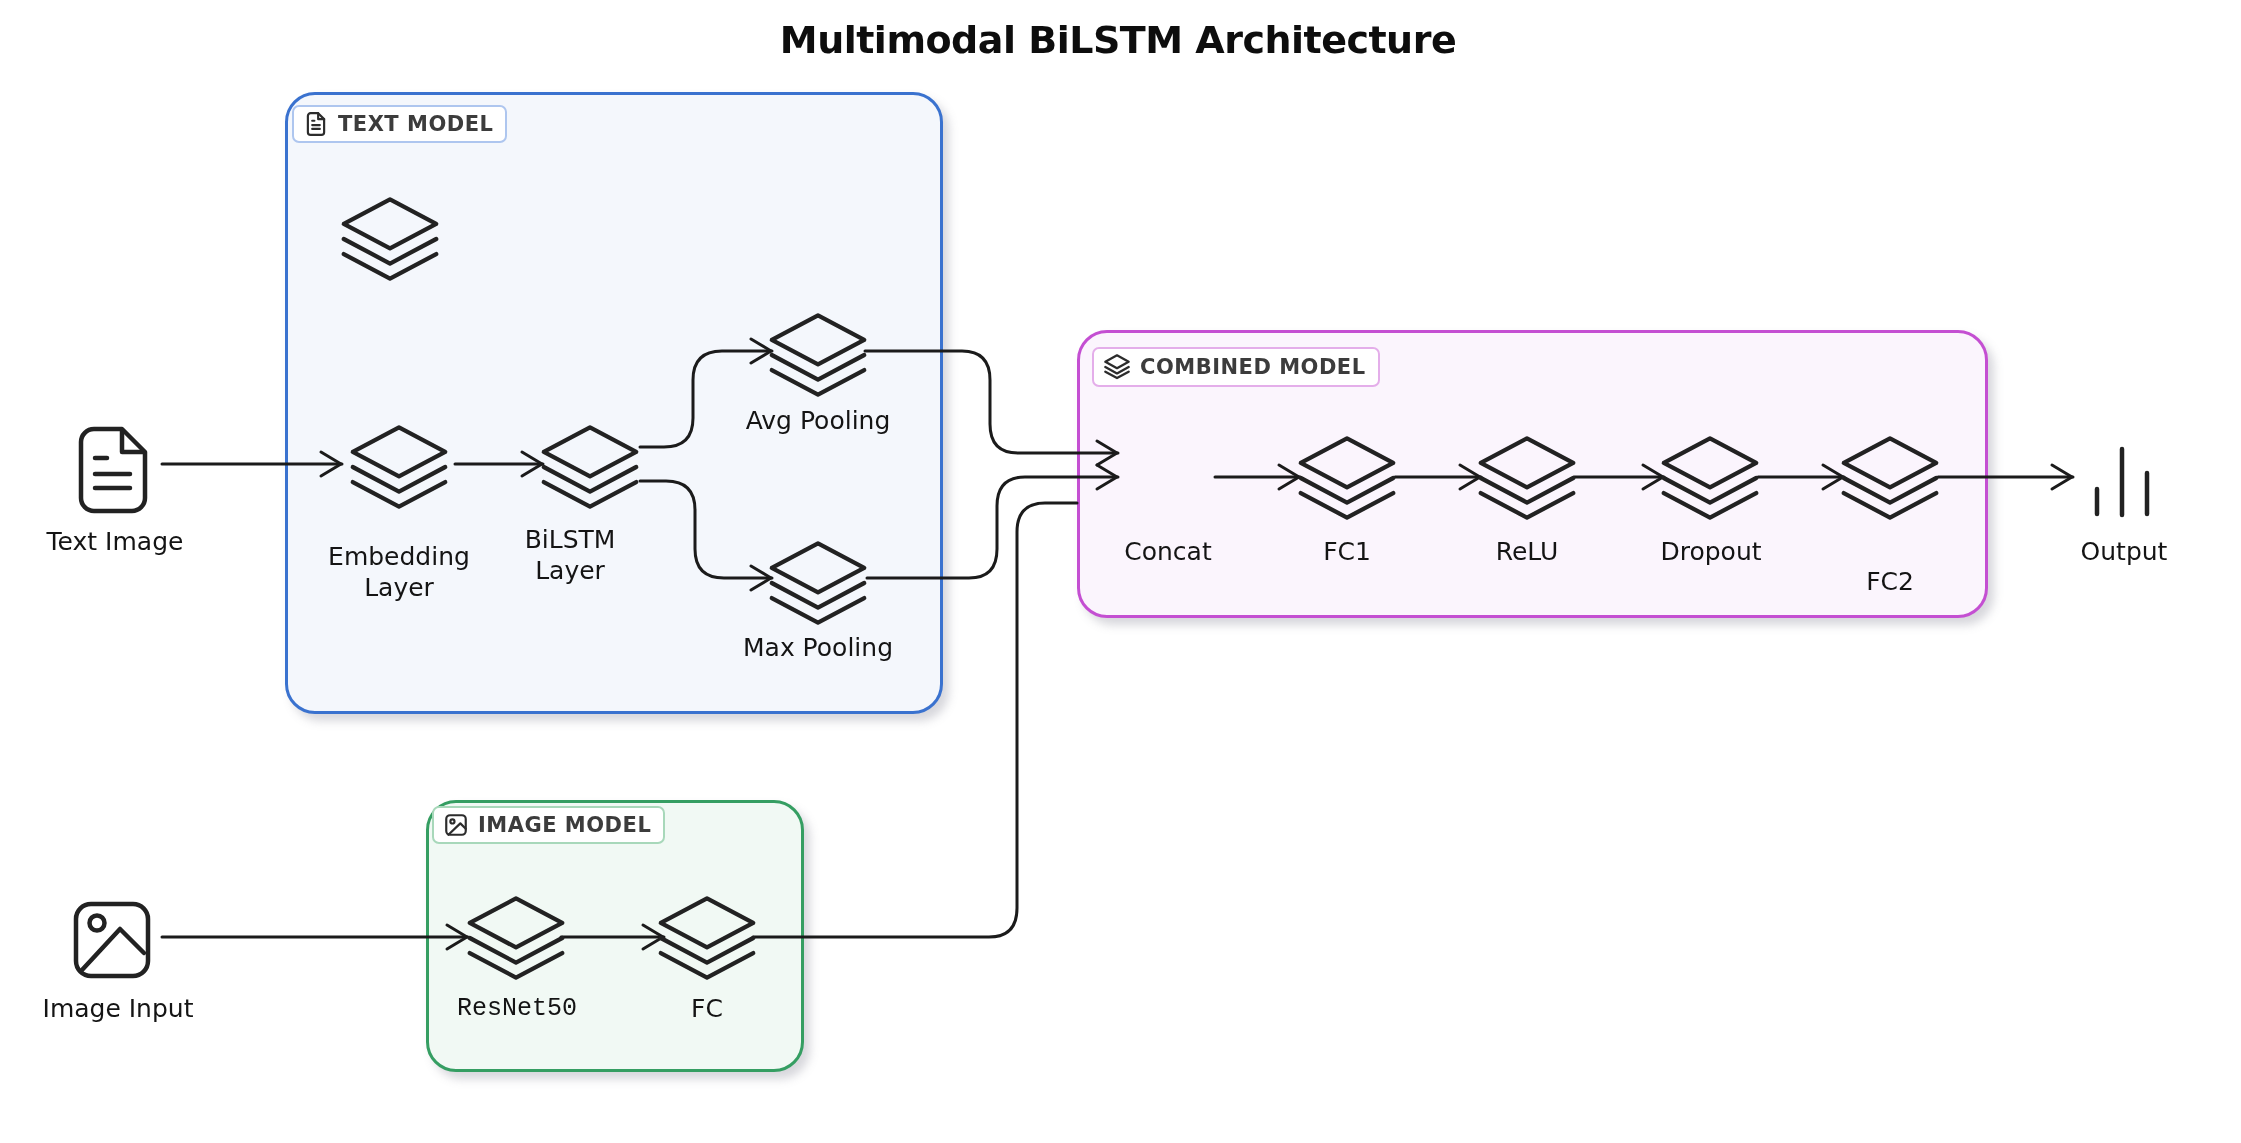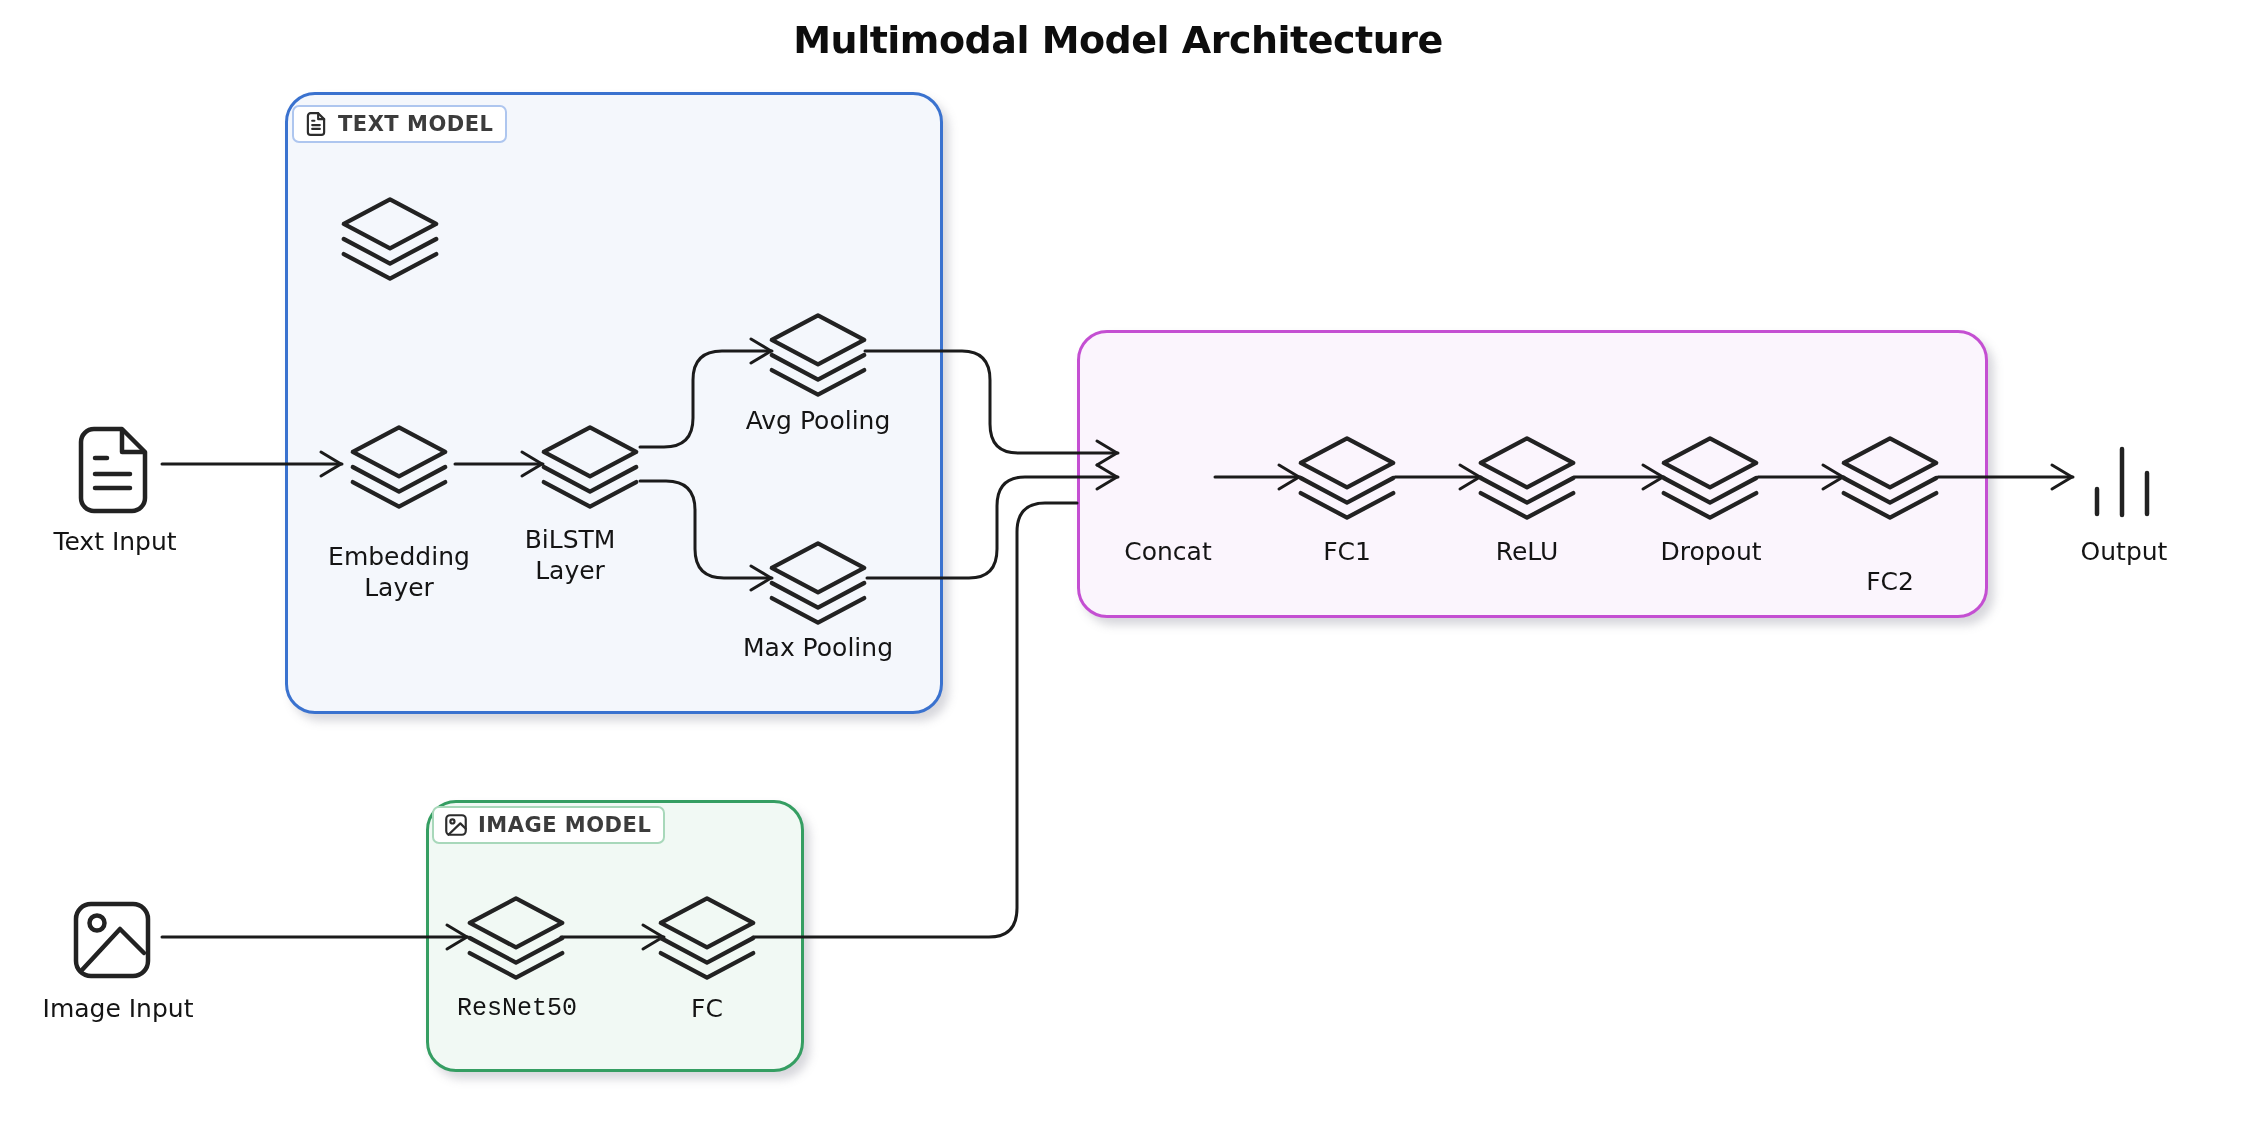--- a/index.html
+++ b/index.html
@@ -86,21 +86,21 @@
       <symbol id="sym-layers-sm" viewBox="0 0 24 24">
         <g fill="none" stroke="#2c2c2c" stroke-width="2" stroke-linecap="round" stroke-linejoin="round">
           <path d="M12 2 L22 7.5 L12 13 L2 7.5 Z"></path>
           <path d="M2 12 L12 17.5 L22 12"></path>
           <path d="M2 16 L12 21.5 L22 16"></path>
         </g>
       </symbol>
     </defs>
   </svg>
 
-  <div class="title" style="left:1118px;top:18px;">Multimodal Model Architecture</div>
+  <div class="title" style="left:1118px;top:18px;">Multimodal BiLSTM Architecture</div>
 
   <div class="group-box" style="left: 285px; top: 92px; width: 652px; height: 616px; border-color: rgb(58, 114, 207); background-color: rgb(244, 247, 252);"></div>
   <div class="group-box" style="left: 426px; top: 800px; width: 372px; height: 266px; border-color: rgb(53, 158, 98); background-color: rgb(241, 249, 244);"></div>
   <div class="group-box" style="left: 1077px; top: 330px; width: 905px; height: 282px; border-color: rgb(196, 79, 210); background-color: rgb(251, 245, 253);"></div>
 
   <svg id="edges" width="2241" height="1143">
     <path marker-end="url(#arrow)" d="M162 464 L342 464"></path>
     <path marker-end="url(#arrow)" d="M455 464 L543 464"></path>
     <path marker-end="url(#arrow)" d="M640 447 L664 447 Q693 447 693 418 L693 380 Q693 351 722 351 L772 351"></path>
     <path marker-end="url(#arrow)" d="M640 481 L666 481 Q695 481 695 510 L695 549 Q695 578 724 578 L772 578"></path>
@@ -121,20 +121,26 @@
         <use href="#sym-doc-sm"></use>
       </svg>
     <span class="badge-label">TEXT MODEL</span>
   </div>
   <div class="badge" style="left: 432px; top: 806px; border-color: rgb(168, 216, 186);">
     <svg width="26" height="26">
         <use href="#sym-image-sm"></use>
       </svg>
     <span class="badge-label">IMAGE MODEL</span>
   </div>
+  <div class="badge" style="left: 1092px; top: 347px; border-color: rgb(228, 174, 234);">
+    <svg width="28" height="28">
+        <use href="#sym-layers-sm"></use>
+      </svg>
+    <span class="badge-label">COMBINED MODEL</span>
+  </div>
 
   <div class="node-icon" style="left:340px;top:195px;">
     <svg width="100" height="88">
         <use href="#sym-layers"></use>
       </svg>
     </div>
   <div class="node-icon" style="left:349px;top:423px;">
     <svg width="100" height="88">
         <use href="#sym-layers"></use>
       </svg>
@@ -197,21 +203,21 @@
   <div class="node-icon" style="left:2090px;top:444px;">
     <svg width="66" height="76">
       <g stroke="#222222" stroke-width="4.5" stroke-linecap="round">
         <line x1="7" y1="45" x2="7" y2="70"></line>
         <line x1="32" y1="5" x2="32" y2="71"></line>
         <line x1="57" y1="29" x2="57" y2="70"></line>
       </g>
     </svg>
     </div>
 
-  <div class="label" style="left:115px;top:526px;">Text Input</div>
+  <div class="label" style="left:115px;top:526px;">Text Image</div>
   <div class="label" style="left:399px;top:497px;margin-top:44px;">
     <span>Embedding</span>
     <span>Layer</span>
   </div>
   <div class="label" style="left:570px;top:524px;">
     <span>BiLSTM</span>
     <span>Layer</span>
   </div>
   <div class="label" style="left:818px;top:405px;text-align:right;">Avg Pooling</div>
   <div class="label" style="left:818px;top:632px;">Max Pooling</div>

